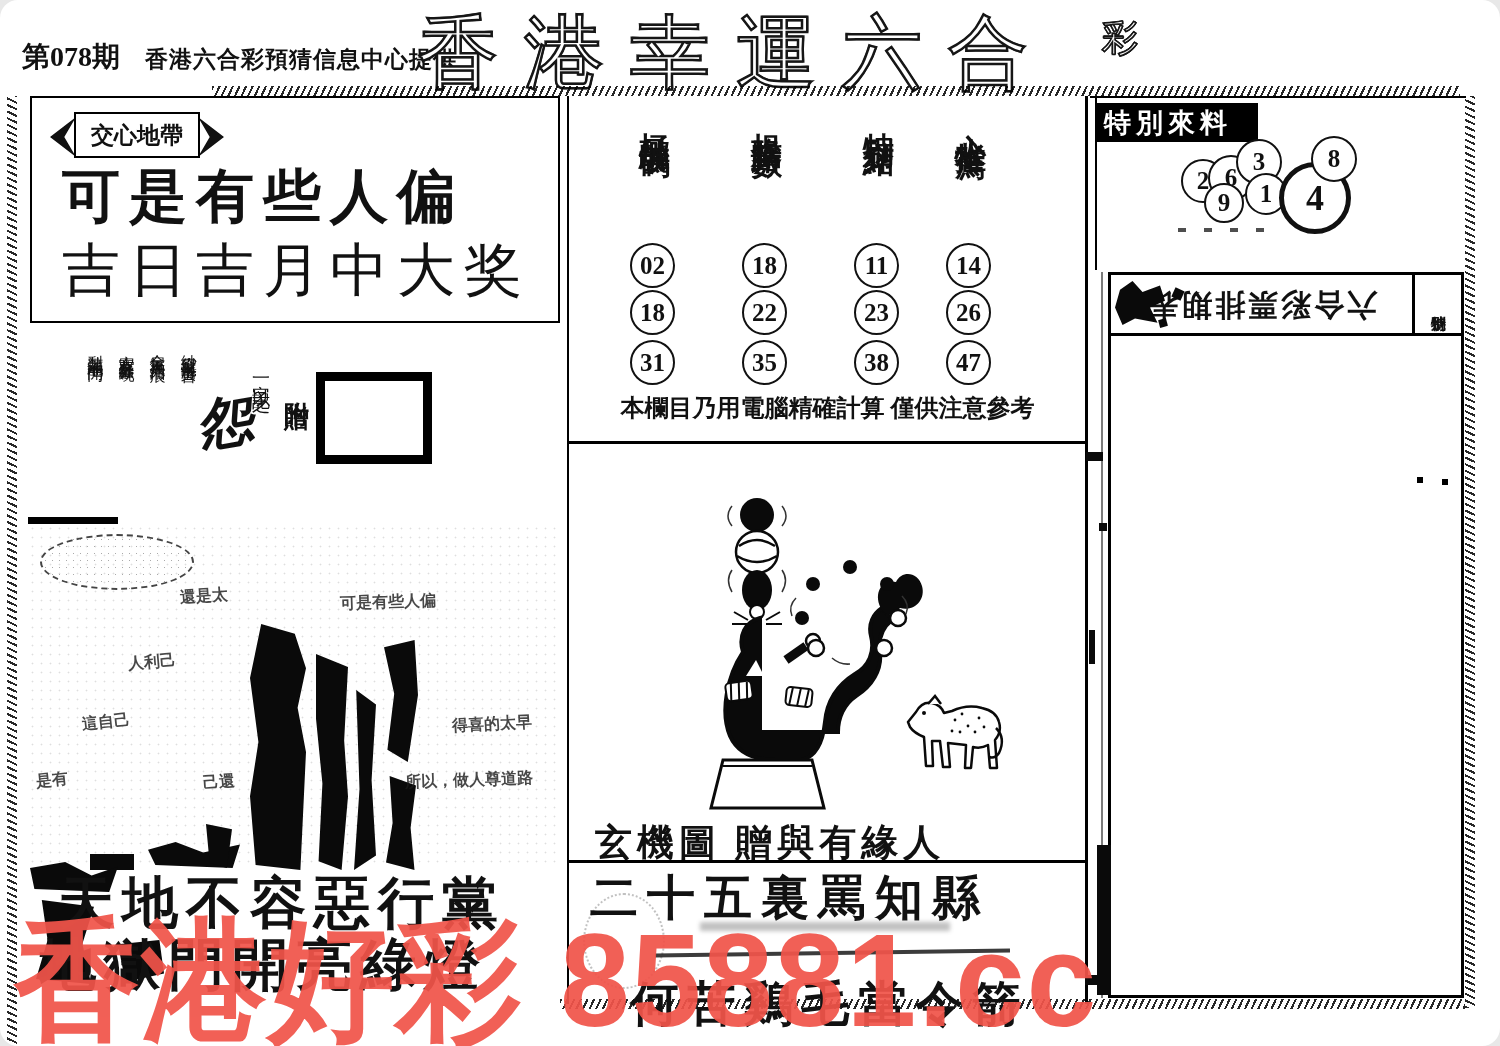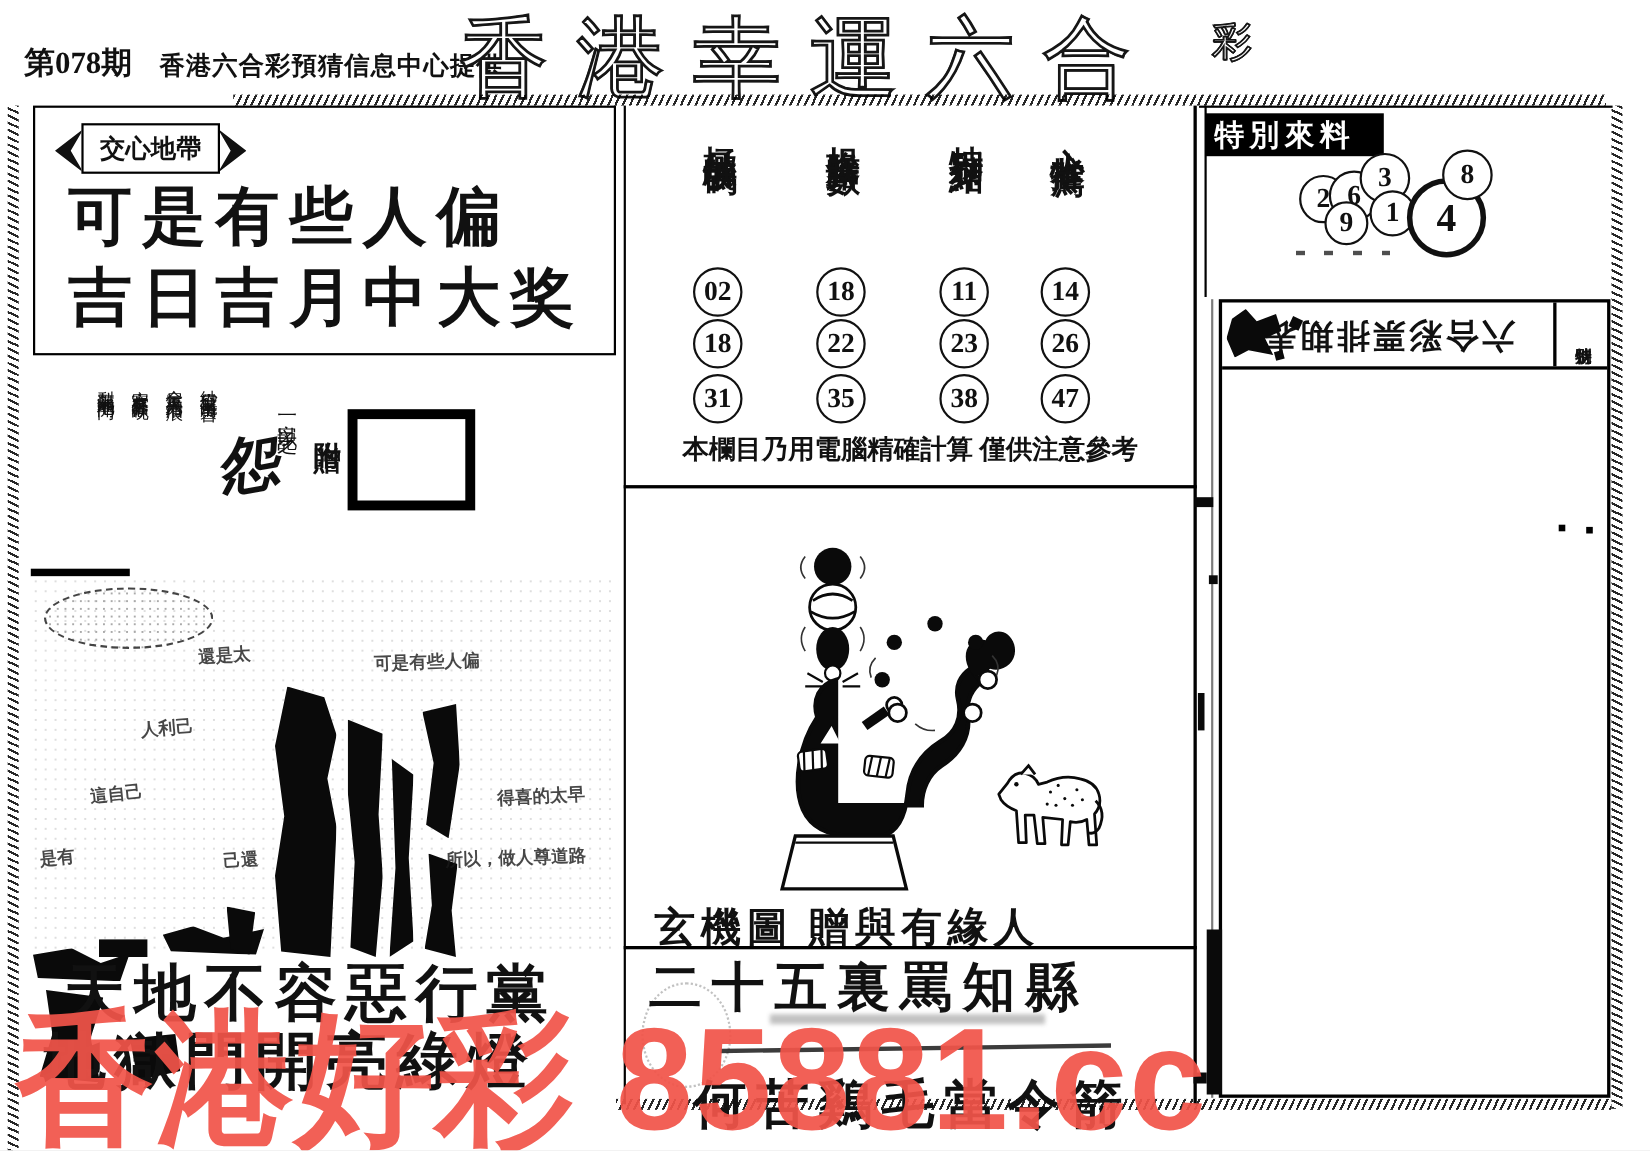--- a/index.html
+++ b/index.html
@@ -1,17 +1,17 @@
 <!DOCTYPE html>
 <html><head>
 <meta charset="utf-8">
 <style>
   html,body{margin:0;padding:0;background:#e8e8e8;}
   #stage{position:relative;width:1500px;height:1046px;background:#fff;overflow:hidden;
-         font-family:"Liberation Serif",serif;color:#111;}
+         font-family:"Liberation Serif",serif;color:#111;border-radius:18px;}
   .abs{position:absolute;}
   
   .chain-h{height:10px;background:repeating-linear-gradient(115deg,#000 0 2px,transparent 2px 6px);opacity:.85;}
   .chain-v{width:10px;background:repeating-linear-gradient(25deg,#000 0 2px,transparent 2px 6px);opacity:.85;}
   .line-h{background:#000;height:2px;}
   .line-v{background:#000;width:2px;}
   
   .outline-t{color:#fff;-webkit-text-stroke:2.5px #161616;
              text-shadow:1px 0 #161616,-1px 0 #161616,0 1px #161616,0 -1px #161616;
              font-weight:400;white-space:nowrap;}
@@ -47,21 +47,21 @@
   <div class="abs" style="left:52px;top:112px;width:170px;height:50px;">
     <div class="ribbon-wing wl" style="left:-2px;top:5px;"></div>
     <div class="ribbon-wing wr" style="right:-2px;top:5px;"></div>
     <div class="abs" style="left:22px;top:0;width:126px;height:46px;border:2.5px solid #000;background:#fff;
                 display:flex;align-items:center;justify-content:center;box-sizing:border-box;">
       <span style="font-size:23px;font-weight:800;">交心地帶</span>
     </div>
   </div>
 
   <div class="abs" style="left:62px;top:158px;font-size:58px;font-weight:900;letter-spacing:9px;white-space:nowrap;">可是有些人偏</div>
-  <div class="abs" style="left:62px;top:232px;font-size:58px;font-weight:700;letter-spacing:9px;white-space:nowrap;">吉日吉月中大奖</div>
+  <div class="abs" style="left:62px;top:232px;font-size:58px;font-weight:400;letter-spacing:9px;white-space:nowrap;">吉日吉月中大奖</div>
 
   <div class="abs vtext" style="left:80px;top:342px;height:185px;font-size:16px;line-height:1.95;letter-spacing:2px;">
     <div>紗窗日落漸黃昏，</div>
     <div>金屋無人見泪痕。</div>
     <div>寂寞空庭春欲晚，</div>
     <div>梨花滿地不開門。</div>
   </div>
 
   <div class="abs" style="left:196px;top:386px;font-size:56px;font-weight:700;font-style:italic;transform:rotate(-10deg);">怨</div>
   <div class="abs vtext" style="left:249px;top:368px;font-size:18px;letter-spacing:3px;">一字以記之</div>

